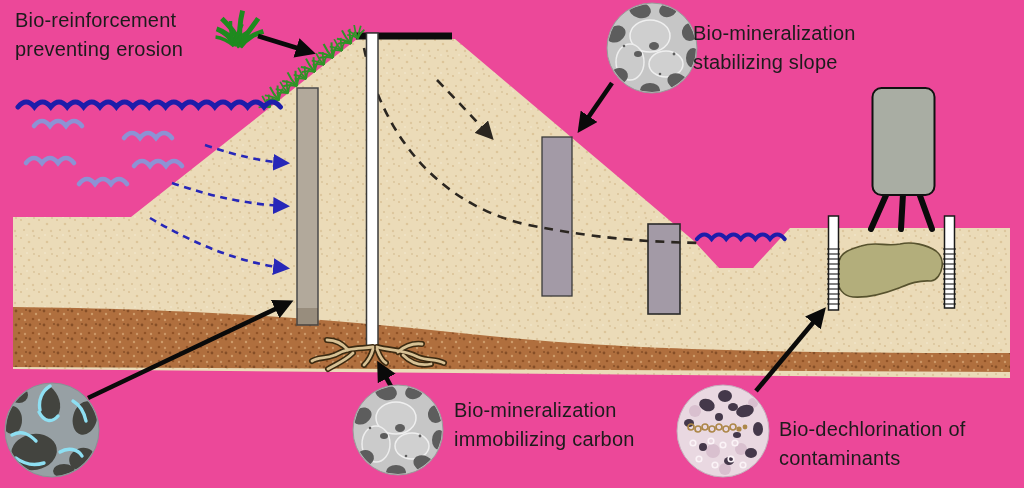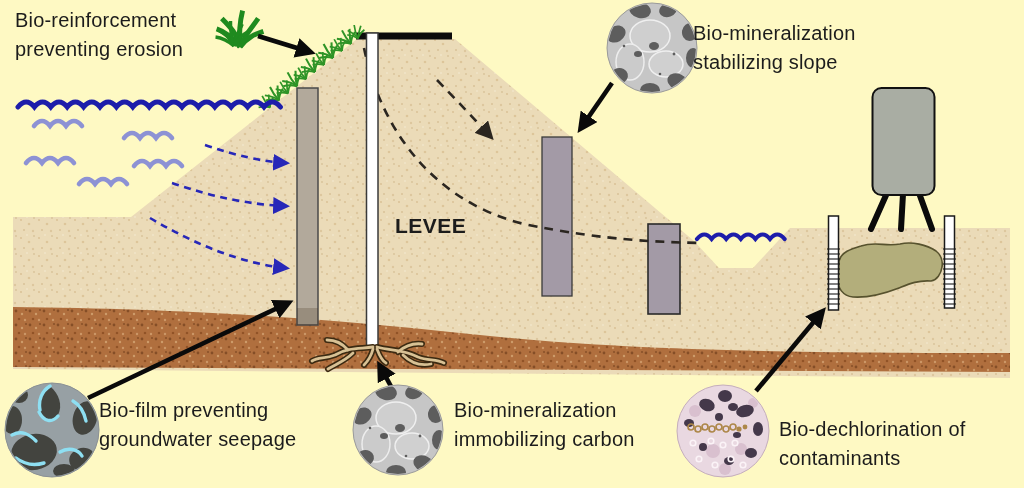--- a/index.html
+++ b/index.html
@@ -1,17 +1,17 @@
 <!DOCTYPE html>
 <html><head>
 <meta charset="utf-8">
 <style>
   html,body{margin:0;padding:0;background:#ffffff;}
   #stage{
-    position:relative;width:1024px;height:488px;background:#fef9c3;overflow:hidden;
+    position:relative;width:1024px;height:488px;background:#ec4899;overflow:hidden;
     font-family:"Liberation Sans","DejaVu Sans",sans-serif;
     --sand:#ebdbb8;--soil:#b06f3e;--water-dark:#1d1daa;--water-light:#8d92d4;
     --seepage-blue:#2727b8;--wall-gray:#b2a99b;--column-mauve:#a39aa6;
     --tank-gray:#a9ada3;--plume-olive:#b3ae7b;--grass-green:#2f9427;
     --arrow-black:#0a0a0a;--text-dark:#1c1c1c;
     --msec-bg:#c6c6c6;--msec-dark:#5d5d5d;
     --biofilm-bg:#97a0a4;--biofilm-grain:#43443f;--biofilm-cyan:#8edff2;
     --dechlor-bg:#e9d8e1;--dechlor-dark:#44384a;--dechlor-amber:#ad8749;
   }
   #stage svg{position:absolute;left:0;top:0;}
@@ -309,21 +309,18 @@
       </g>
     </g>
     <circle r="46" fill="none" stroke="#c5aebc" stroke-width="1"></circle>
   </g>
 </svg>
 
 <div class="lbl" style="left:15px;top:6px;">Bio-reinforcement
 preventing erosion</div>
 <div class="lbl" style="left:693px;top:19px;">Bio-mineralization
 stabilizing slope</div>
-<div class="lbl levee" style="left:395px;top:211px;">LEVEE</div>
-<div class="lbl" style="left:99px;top:396px;">Bio-film preventing
-groundwater seepage</div>
 <div class="lbl" style="left:454px;top:396px;">Bio-mineralization
 immobilizing carbon</div>
 <div class="lbl" style="left:779px;top:415px;">Bio-dechlorination  of
 contaminants</div>
 
 </div>
 
 </body></html>

